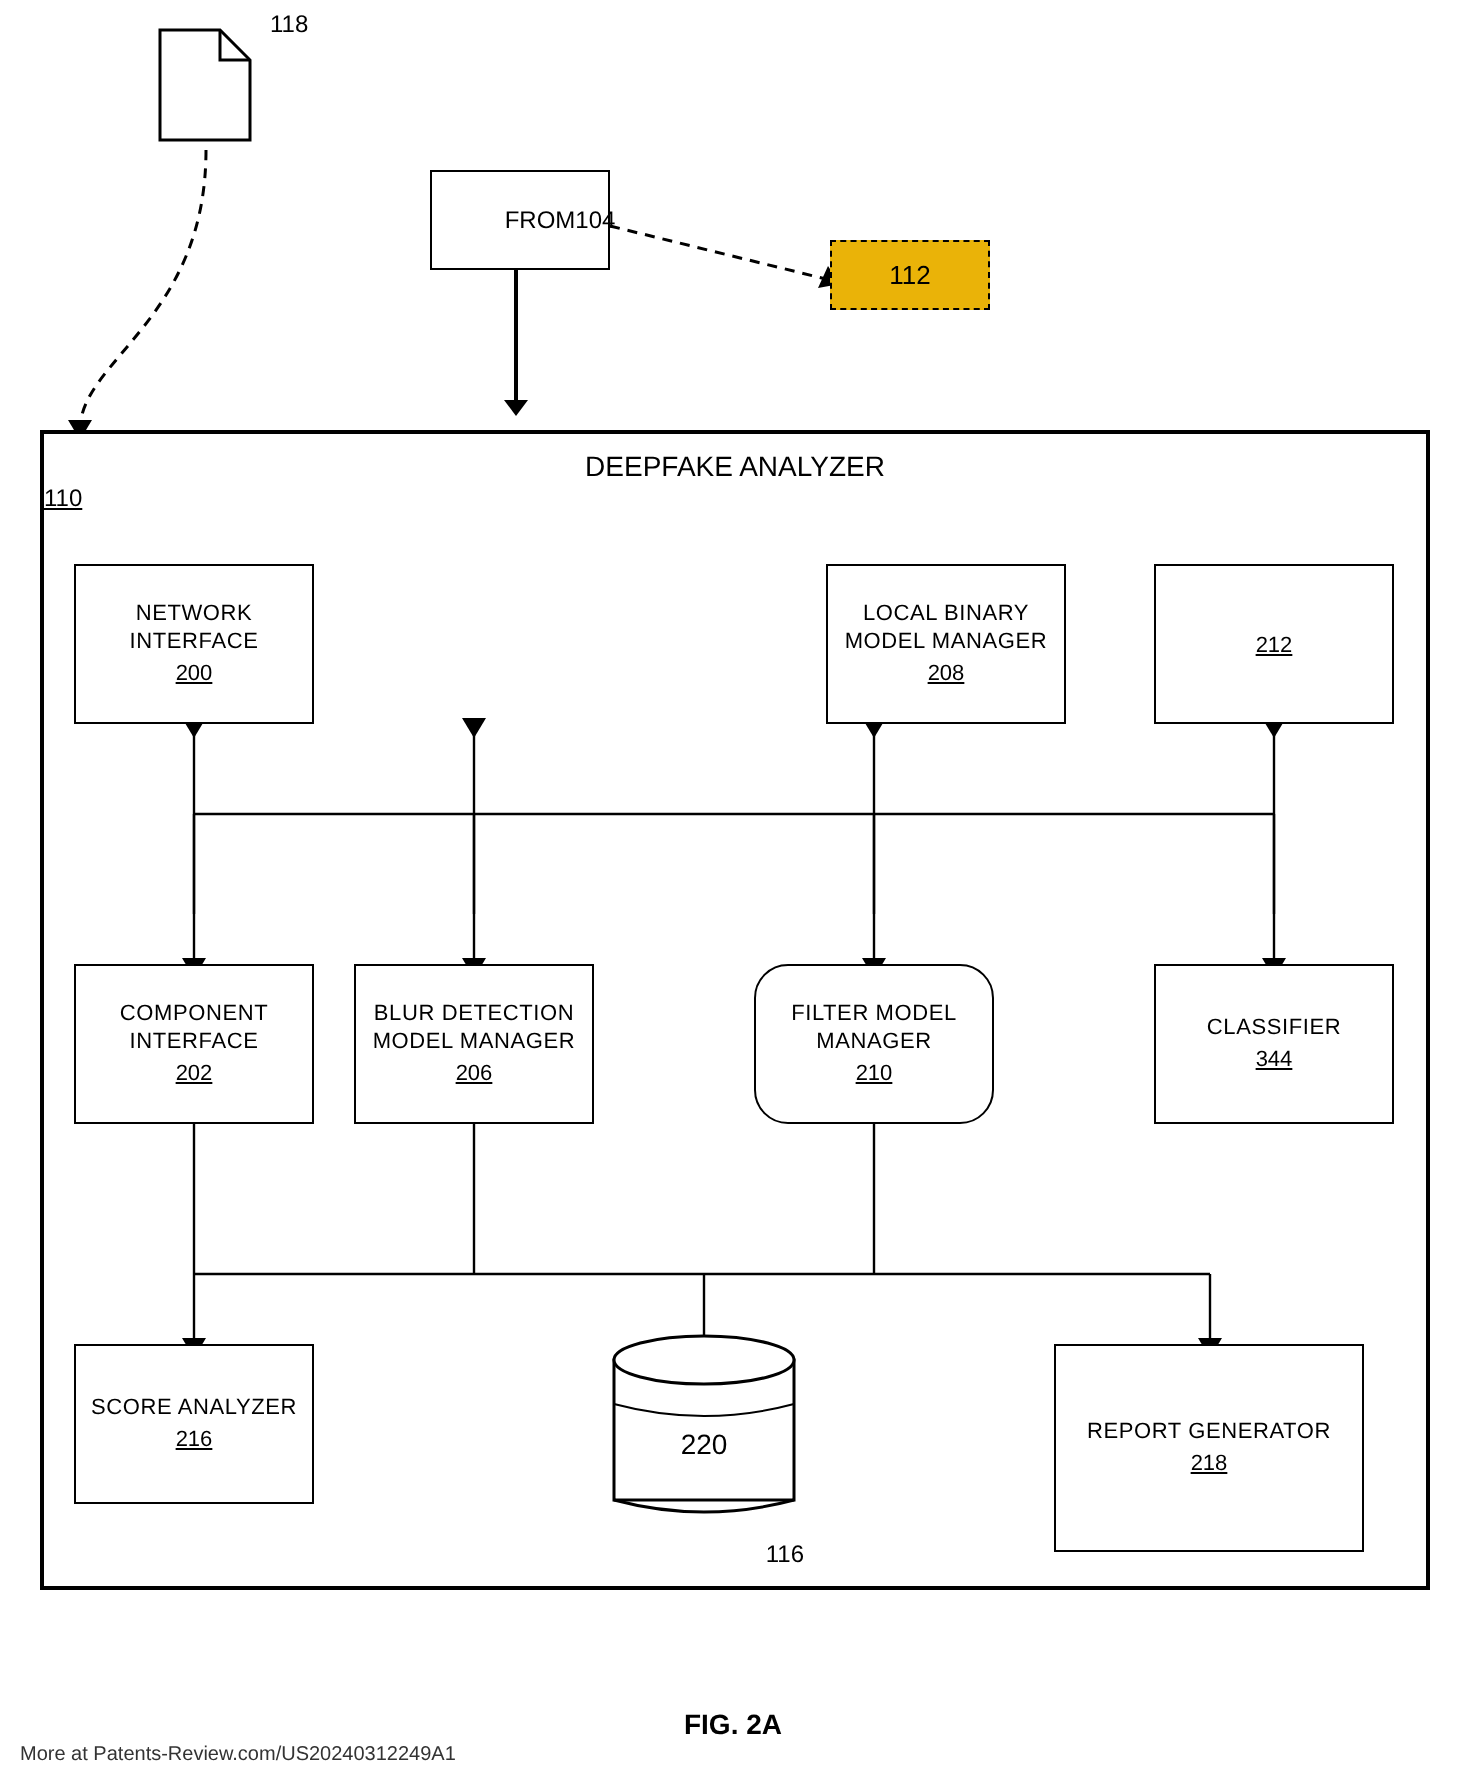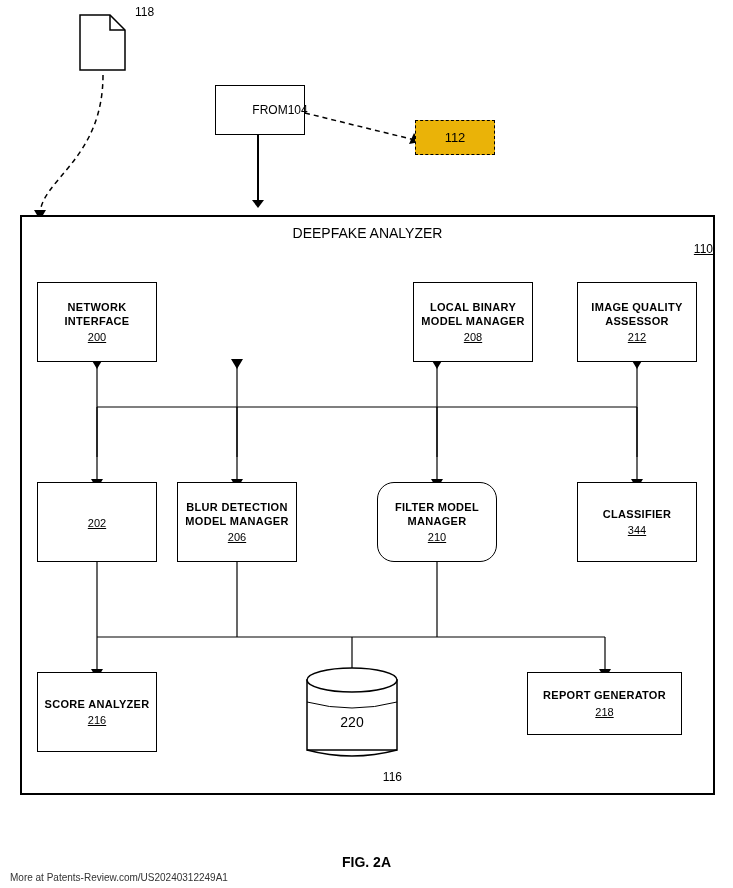--- a/index.html
+++ b/index.html
@@ -121,42 +121,42 @@
       text-align: center;
       font-size: 14px;
       font-weight: normal;
     }
 
     .main-ref {
       position: absolute;
       top: 25px;
       left: 0;
       width: 100%;
-      text-align: right;
+      text-align: left;
       font-size: 12px;
       text-decoration: underline;
     }
 
     
     .component-box {
       position: absolute;
       border: 1.5px solid #000;
       display: flex;
       flex-direction: column;
       align-items: center;
       justify-content: center;
       text-align: center;
       padding: 5px;
       background: #fff;
       line-height: 1.3;
     }
 
     .component-box .box-label {
       font-size: 11px;
-      font-weight: bold;
+      font-weight: normal;
       letter-spacing: 0.3px;
     }
 
     .component-box .box-ref {
       font-size: 11px;
       text-decoration: underline;
       margin-top: 2px;
     }
 
     
@@ -217,21 +217,21 @@
     .box-score {
       top: 455px;
       left: 15px;
       width: 120px;
       height: 80px;
     }
     .box-report {
       top: 455px;
       left: 505px;
       width: 155px;
-      height: 63px;
+      height: 104px;
     }
 
     
     .db-cylinder {
       position: absolute;
       top: 445px;
       left: 280px;
       width: 100px;
       height: 110px;
     }
@@ -351,25 +351,25 @@
       <span class="box-ref">200</span>
     </div>
 
 
     <div class="component-box box-local">
       <span class="box-label">LOCAL BINARY MODEL MANAGER</span>
       <span class="box-ref">208</span>
     </div>
 
     <div class="component-box box-image">
-      <span class="box-label">IMAGE QUALITY ASSESSOR</span>
       <span class="box-ref">212</span>
     </div>
 
     <div class="component-box box-component">
+      <span class="box-label">COMPONENT INTERFACE</span>
       <span class="box-ref">202</span>
     </div>
 
     <div class="component-box box-blur">
       <span class="box-label">BLUR DETECTION MODEL MANAGER</span>
       <span class="box-ref">206</span>
     </div>
 
     <div class="component-box box-filter">
       <span class="box-label">FILTER MODEL MANAGER</span>

